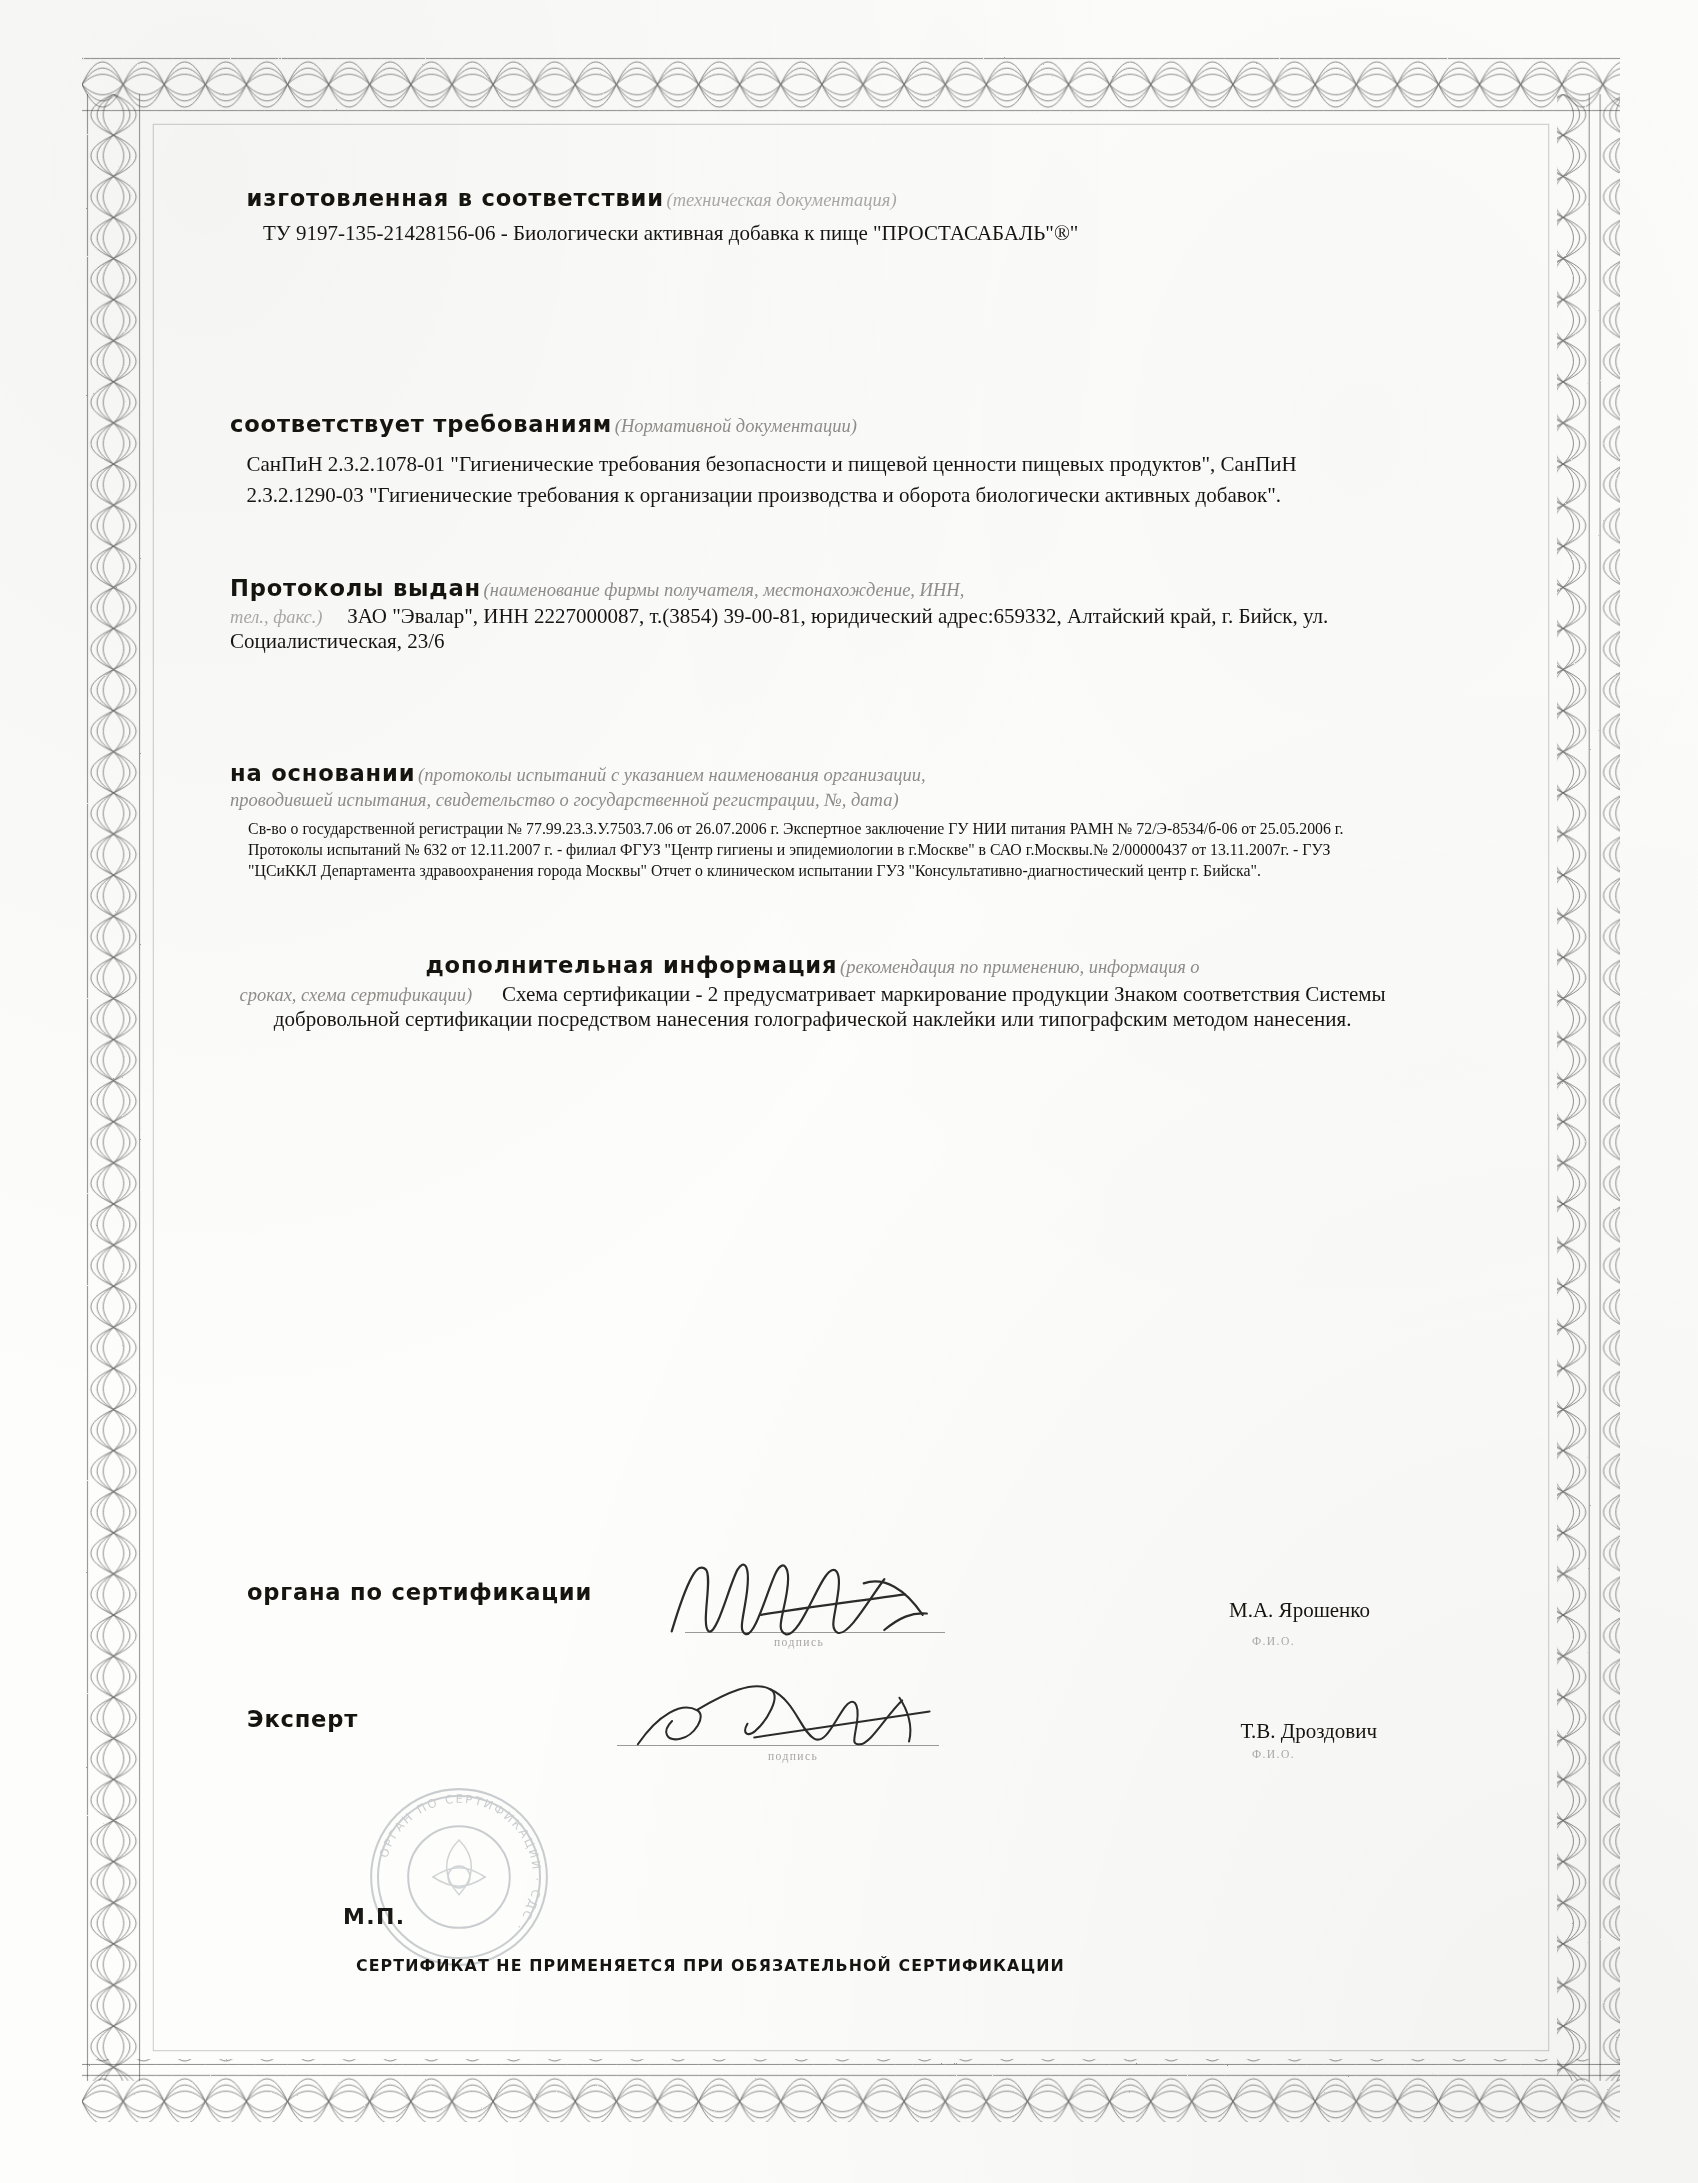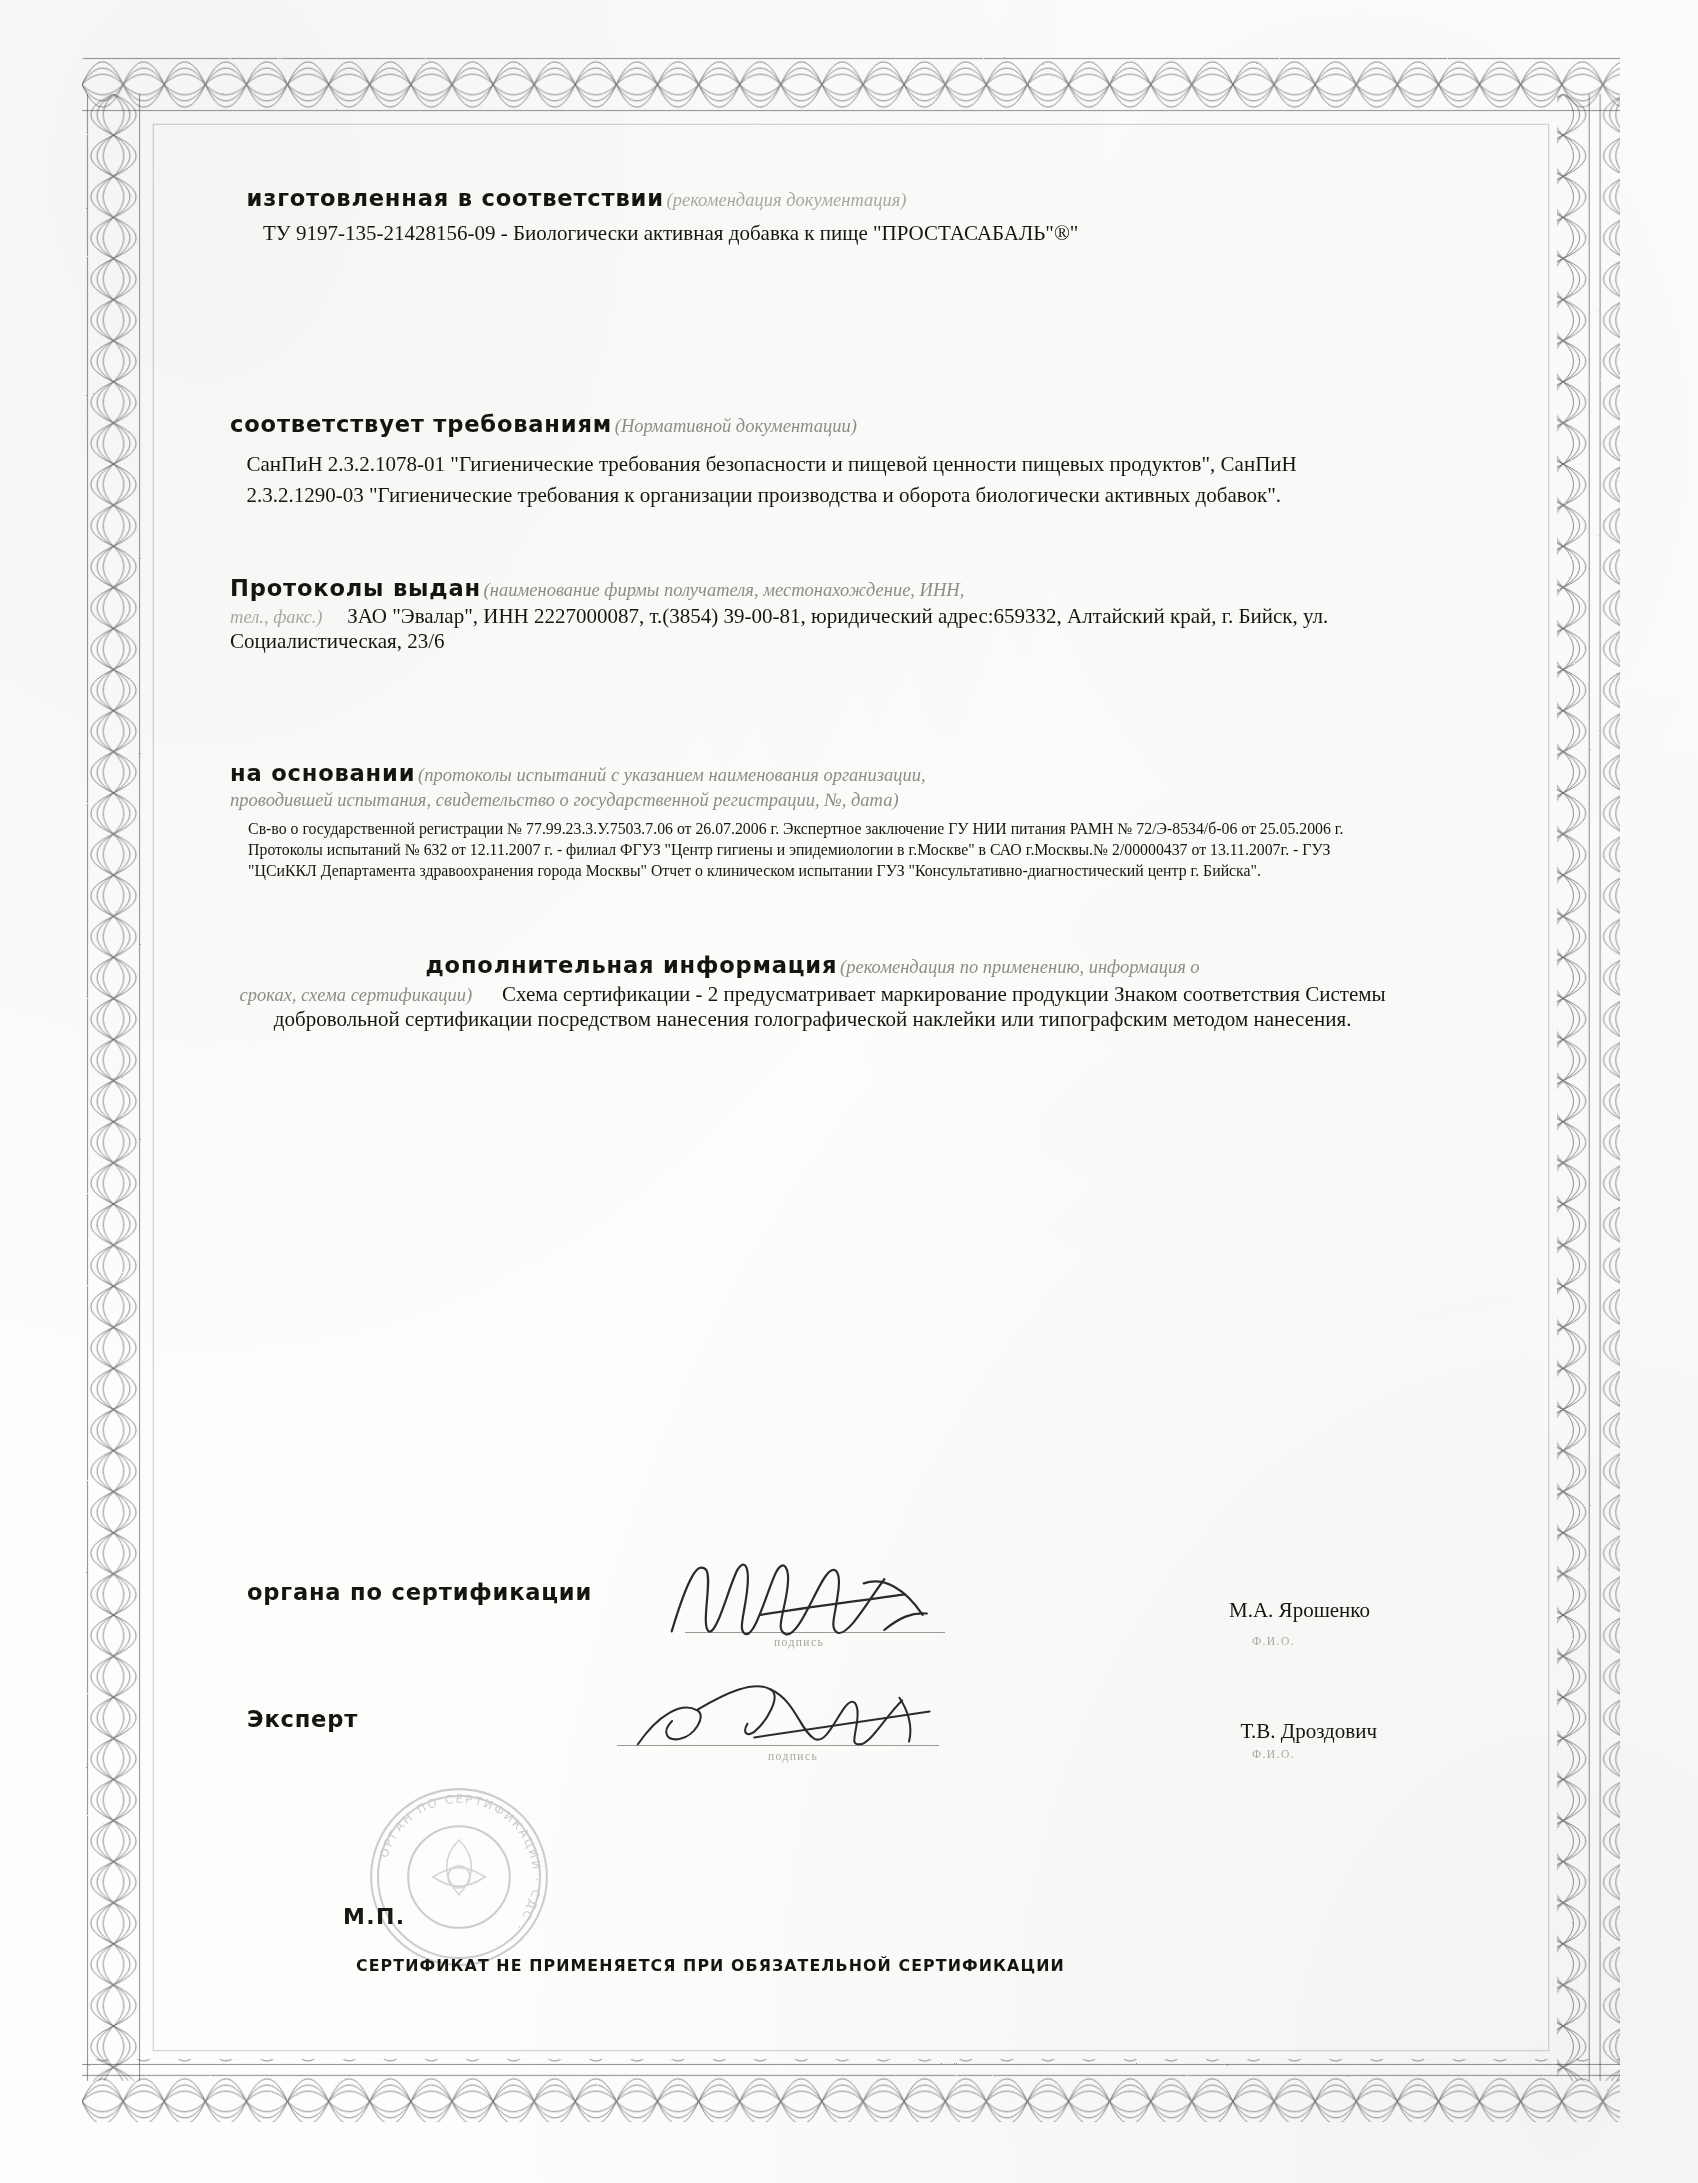--- a/index.html
+++ b/index.html
@@ -247,22 +247,22 @@
     </g>
 
     <rect x="104" y="104" width="2037" height="2812" fill="none" stroke="#5a5a5a" stroke-width="1.3" opacity="0.35"></rect>
   </svg>
 </div>
 
 <div id="doc">
 
   <div class="block" id="b-made">
     <span class="field-label">изготовленная в соответствии</span>
-    <span class="hint dim">(рекомендация документация)</span>
-    <div class="value">ТУ 9197-135-21428156-09 - Биологически активная добавка к пище "ПРОСТАСАБАЛЬ"®"</div>
+    <span class="hint dim">(техническая документация)</span>
+    <div class="value">ТУ 9197-135-21428156-06 - Биологически активная добавка к пище "ПРОСТАСАБАЛЬ"®"</div>
   </div>
 
   <div class="block" id="b-conforms">
     <span class="field-label">соответствует требованиям</span>
     <span class="hint">(Нормативной документации)</span>
     <div class="value">СанПиН 2.3.2.1078-01 "Гигиенические требования безопасности и пищевой ценности пищевых продуктов", СанПиН 2.3.2.1290-03 "Гигиенические требования к организации производства и оборота биологически активных добавок".</div>
   </div>
 
   <div class="block" id="b-issued">
     <span class="field-label">Протоколы выдан</span>

